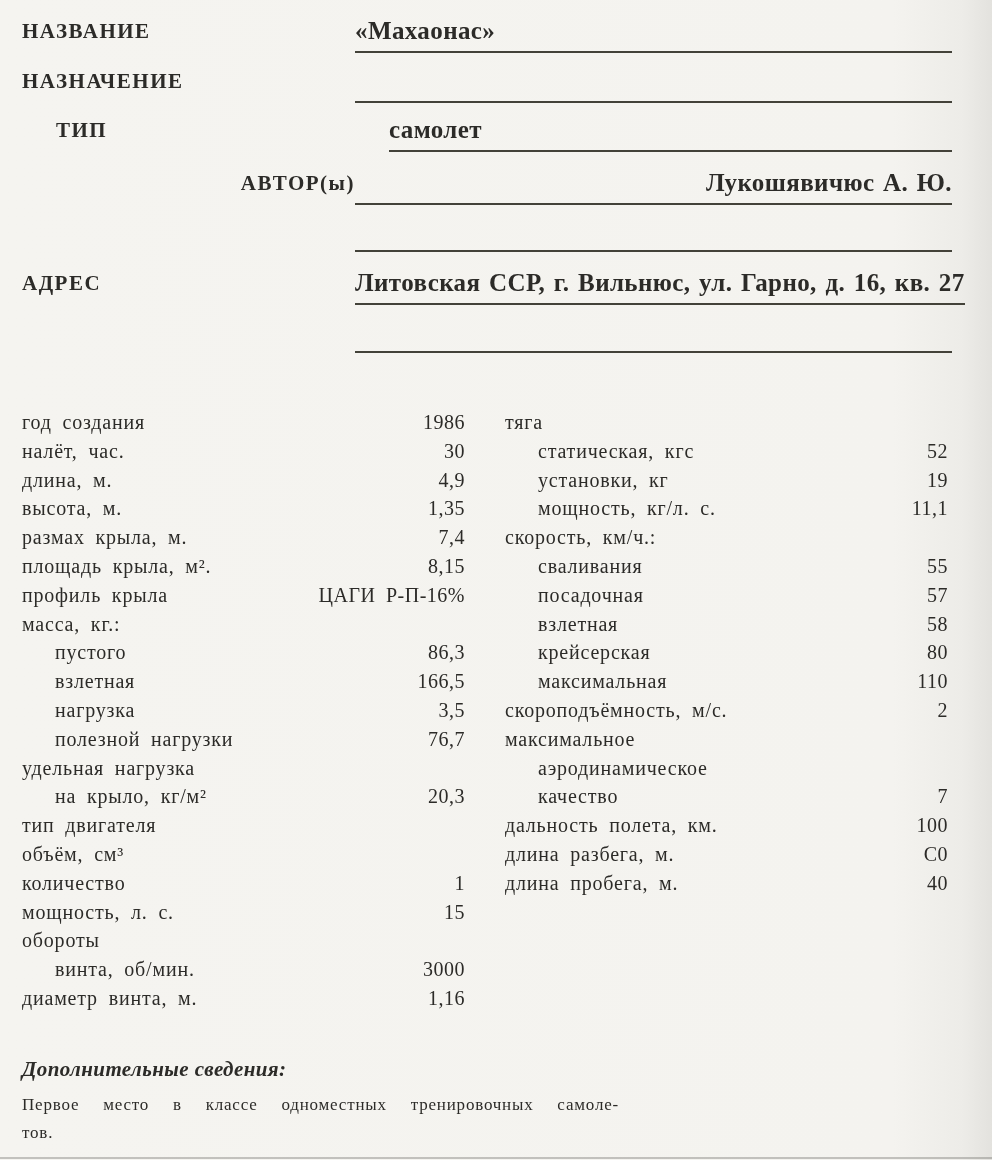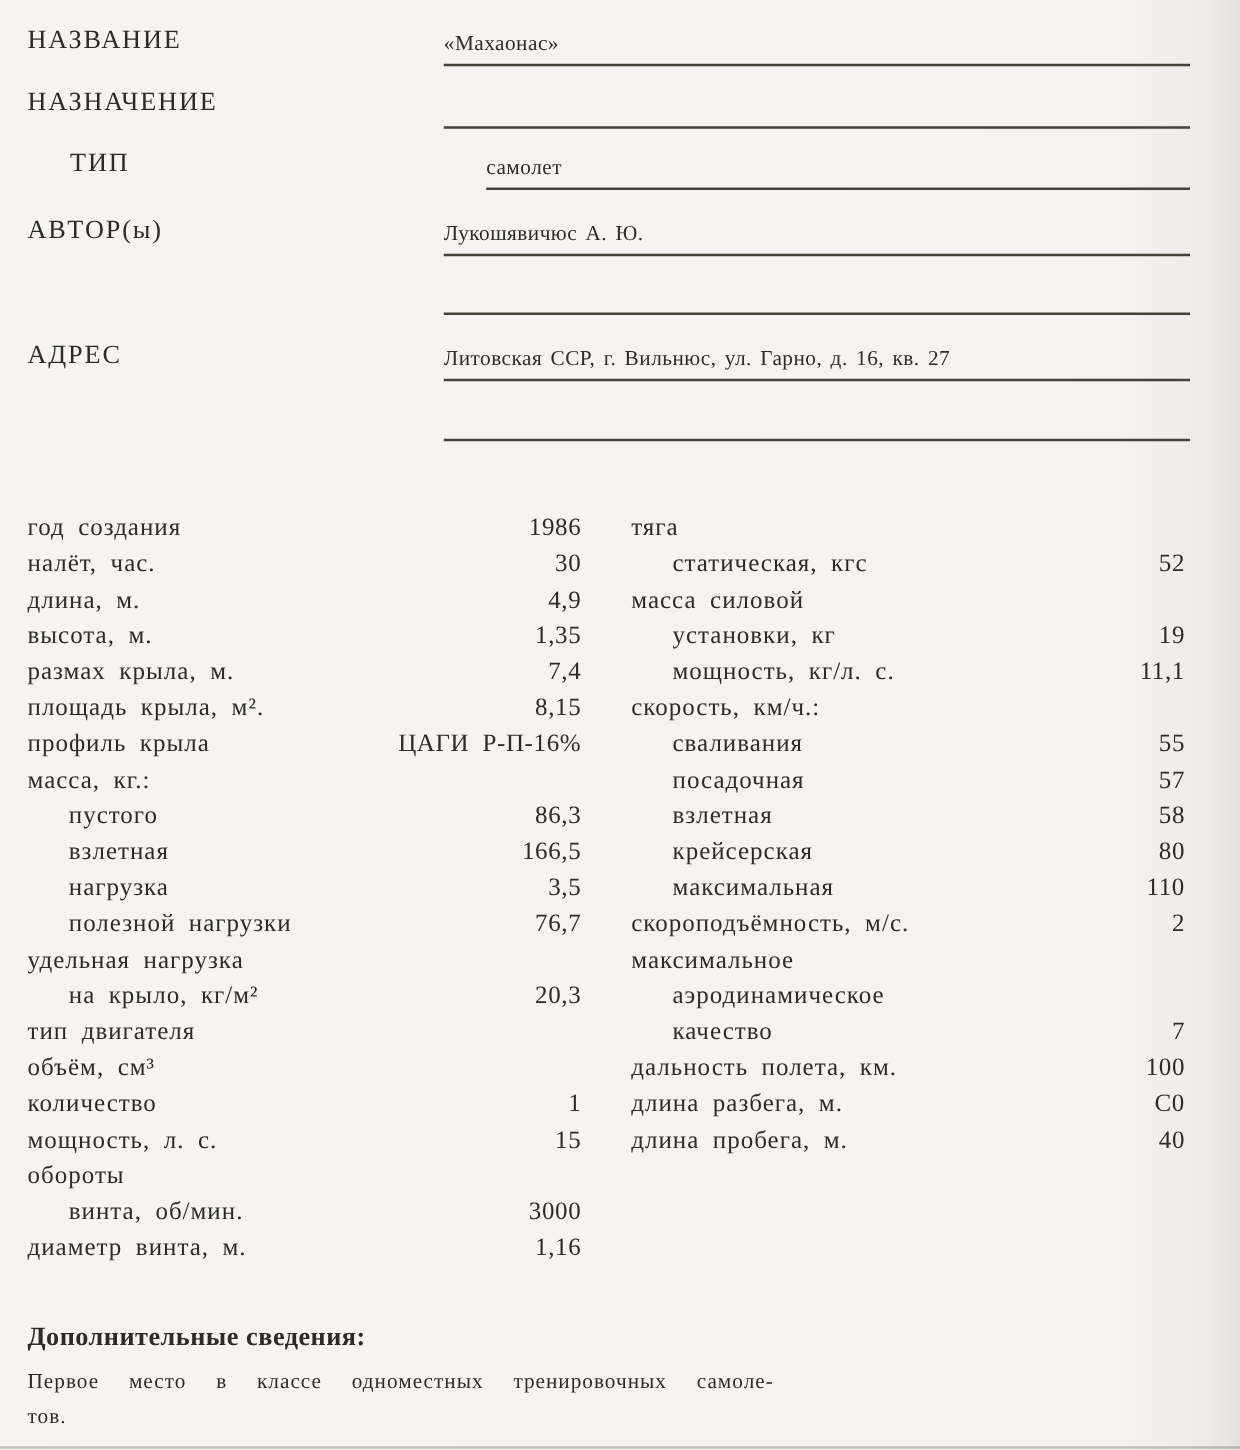--- a/index.html
+++ b/index.html
@@ -19,36 +19,36 @@
   }
   .page::after {
     content: "";
     position: absolute;
     left: 0; right: 0; bottom: 1px;
     height: 2px;
     background: rgba(110,110,104,0.38);
   }
   
   .header-fields { padding-top: 0; }
-  .h-row { display: flex; align-items: flex-end; }
+  .h-row { display: flex; align-items: flex-end; font-weight: bold; }
   .h-label {
     width: 333px;
     padding-left: 22px;
     padding-bottom: 9px;
     font-size: 21px;
     letter-spacing: 1.5px;
     white-space: nowrap;
     flex: none;
   }
   .h-value-area {
     flex: 1;
     margin-right: 40px;
     border-bottom: 2px solid #434239;
     padding-bottom: 6px;
-    font-size: 17px;
+    font-size: 25px;
     letter-spacing: 0.4px;
     word-spacing: 2px;
     white-space: nowrap;
   }
   
   .specs {
     display: flex;
     margin-top: 55px;
     padding-left: 22px;
   }
@@ -66,20 +66,21 @@
   .s-label { white-space: nowrap; }
   .s-label.indent { padding-left: 33px; }
   .s-value { white-space: nowrap; text-align: right; letter-spacing: 0.5px; }
   
   .additional { margin-top: 44px; padding-left: 22px; }
   .additional-title {
     font-weight: bold;
     font-size: 21px;
     letter-spacing: 0.4px;
     line-height: 24px;
+    font-style: italic;
   }
   .additional-lines { margin-top: 10px; }
   .add-line {
     width: 597px;
     font-size: 17px;
     letter-spacing: 0.8px;
     line-height: 28px;
     white-space: nowrap;
   }
   .add-line.justified {
@@ -99,21 +100,21 @@
         <div class="h-value-area">«Махаонас»</div>
       </div>
       <div class="h-row" style="height: 50px; justify-content: flex-end;">
         <div class="h-label">НАЗНАЧЕНИЕ</div>
         <div class="h-value-area"></div>
       </div>
       <div class="h-row" style="height: 49px; margin-left: 34px;">
         <div class="h-label">ТИП</div>
         <div class="h-value-area">самолет</div>
       </div>
-      <div class="h-row" style="height: 53px;">
+      <div class="h-row" style="height: 53px; text-align: right;">
         <div class="h-label">АВТОР(ы)</div>
         <div class="h-value-area">Лукошявичюс А. Ю.</div>
       </div>
       <div class="h-row" style="height: 47px;">
         <div class="h-label"></div>
         <div class="h-value-area"></div>
       </div>
       <div class="h-row" style="height: 53px;">
         <div class="h-label">АДРЕС</div>
         <div class="h-value-area">Литовская ССР, г. Вильнюс, ул. Гарно, д. 16, кв. 27</div>
@@ -212,24 +213,20 @@
         </div>
       </div>
     <div class="spec-col-right" id="specs-right">
         <div class="s-row">
           <div class="s-label">тяга</div>
           <div class="s-value"></div>
         </div>
         <div class="s-row">
           <div class="s-label indent">статическая, кгс</div>
           <div class="s-value">52</div>
-        </div>
-        <div class="s-row">
-          <div class="s-label">масса силовой</div>
-          <div class="s-value"></div>
         </div>
         <div class="s-row">
           <div class="s-label indent">установки, кг</div>
           <div class="s-value">19</div>
         </div>
         <div class="s-row">
           <div class="s-label indent">мощность, кг/л. с.</div>
           <div class="s-value">11,1</div>
         </div>
         <div class="s-row">

